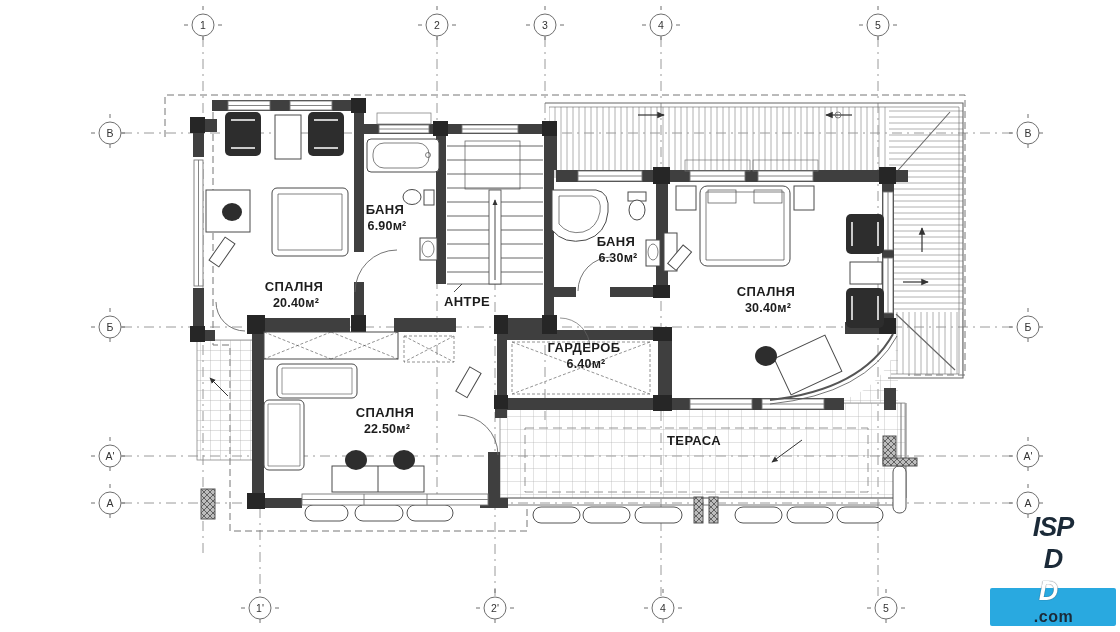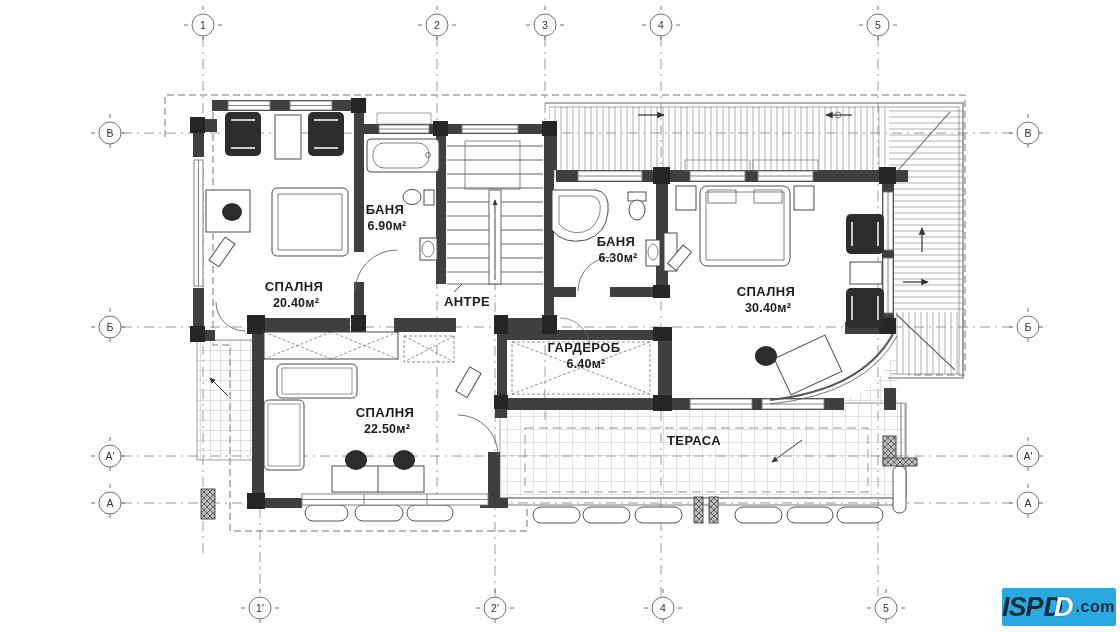--- a/index.html
+++ b/index.html
@@ -2,22 +2,22 @@
 <html><head>
 <meta charset="utf-8">
 <style>
   html,body{margin:0;padding:0;background:#e8e8e8;}
   .canvas{position:relative;width:1120px;height:632px;background:#ffffff;overflow:hidden;
           font-family:"Liberation Sans", sans-serif;}
   svg{position:absolute;left:0;top:0;}
   .room-name{font:bold 13px "Liberation Sans",sans-serif;fill:#1c1c1c;letter-spacing:.4px;}
   .room-area{font:bold 12.5px "Liberation Sans",sans-serif;fill:#1c1c1c;letter-spacing:.2px;}
   .axis-label{font:10.5px "Liberation Sans",sans-serif;fill:#333;}
-  .logo{position:absolute;right:4px;bottom:6px;width:114px;height:38px;border-radius:2px;
-        display:flex;align-items:center;justify-content:flex-start;gap:1px;}
+  .logo{position:absolute;right:4px;bottom:6px;width:126px;height:38px;border-radius:2px;
+        display:flex;align-items:center;justify-content:flex-end;gap:1px;flex-direction:column;}
   .logo .brand{font:italic bold 27px "Liberation Sans",sans-serif;letter-spacing:-1px;}
   .logo .d2{font:italic bold 27px "Liberation Sans",sans-serif;margin-left:-9px;}
   .logo .suffix{font:bold 16px "Liberation Sans",sans-serif;letter-spacing:.5px;margin-left:1px;}
 </style>
 </head>
 <body>
 
 <div class="canvas">
 <svg width="1120" height="632" viewBox="0 0 1120 632">
   <defs>

